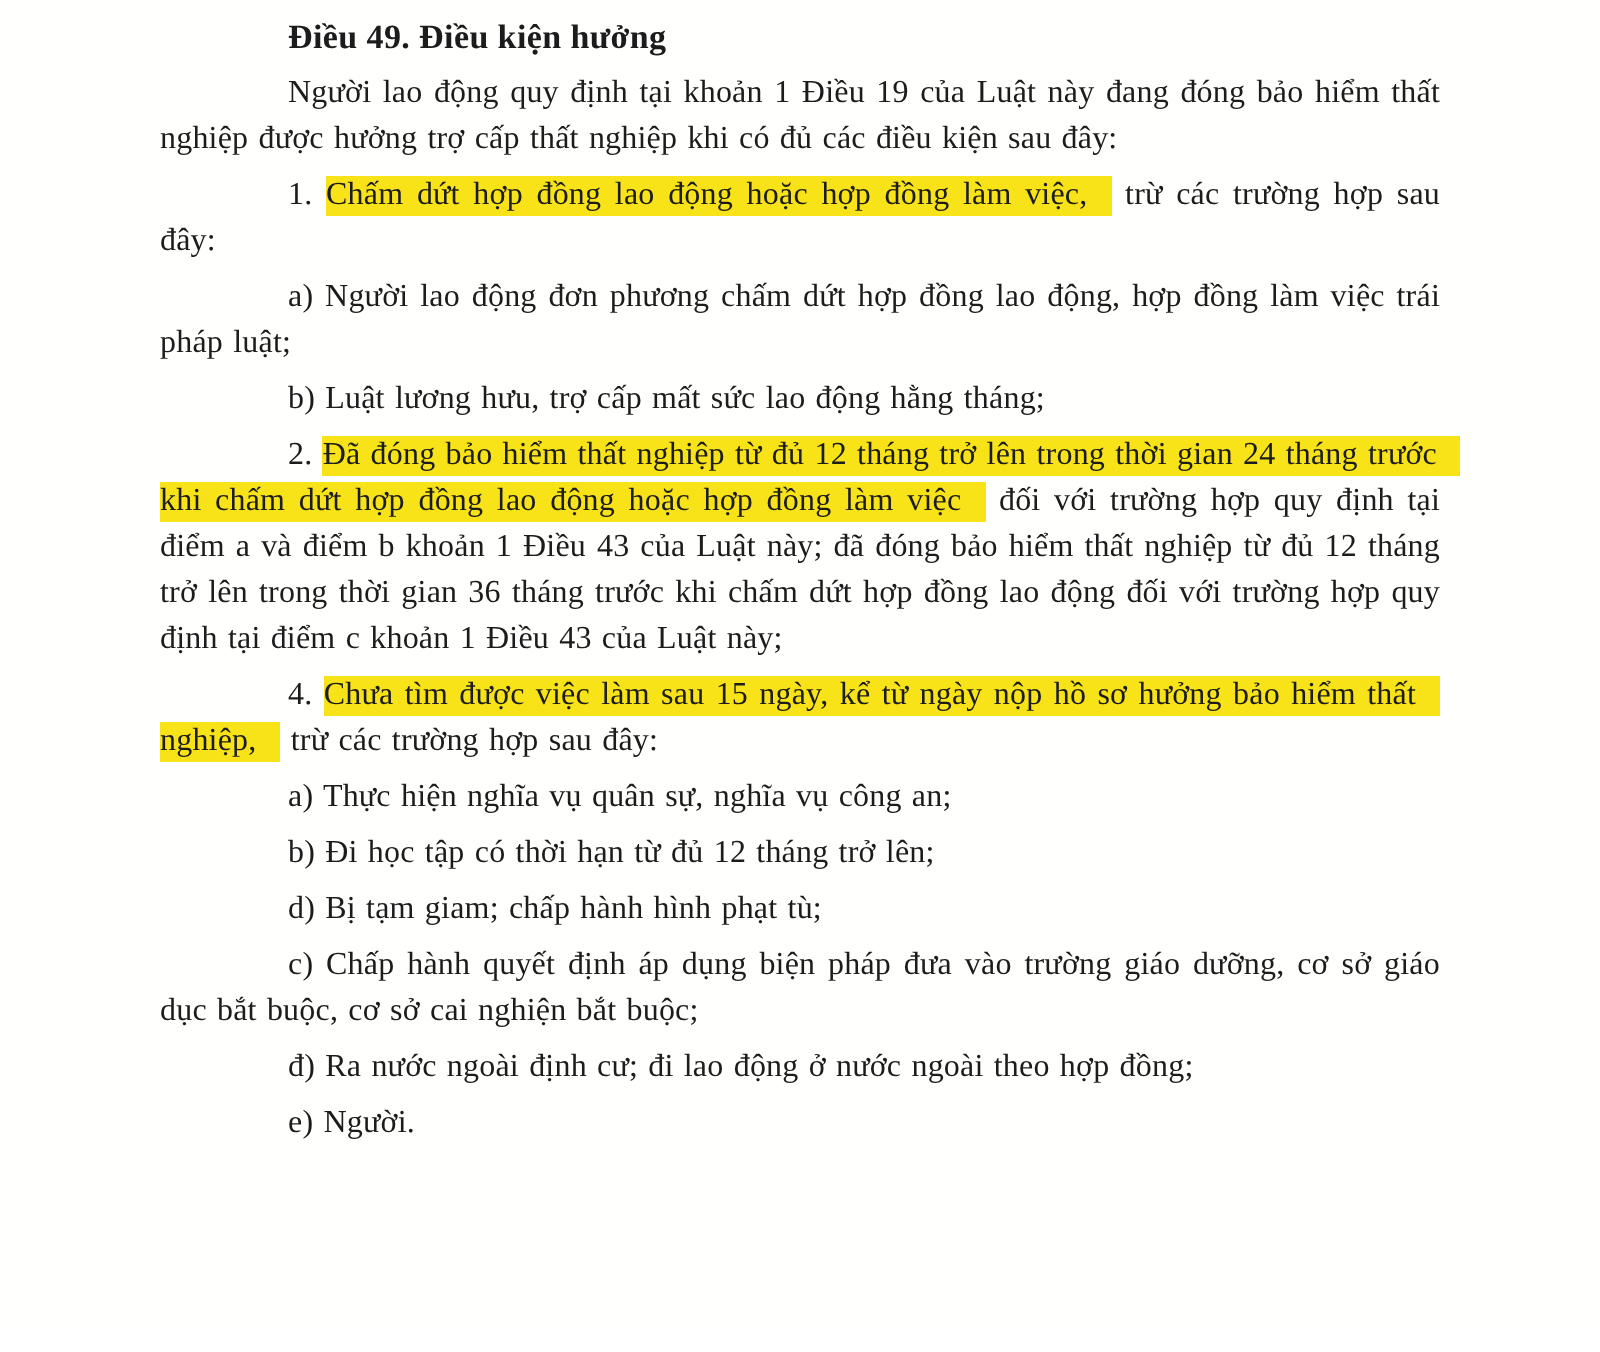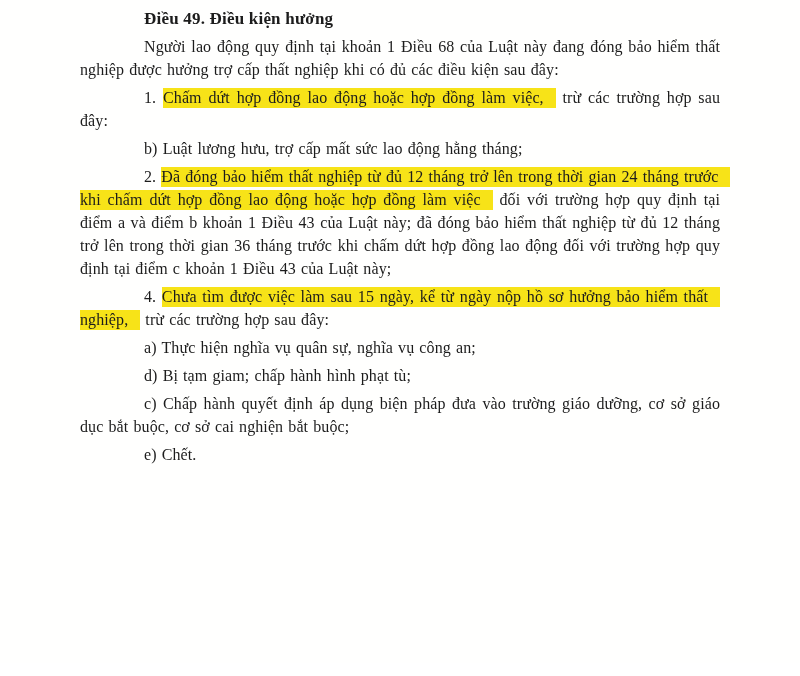--- a/index.html
+++ b/index.html
@@ -42,23 +42,26 @@
     box-decoration-break: clone;
     -webkit-box-decoration-break: clone;
   }
 </style>
 </head>
 <body style="color: rgb(28, 28, 28);">
 
 <div class="page">
   <h1 class="doc-title">Điều 49. Điều kiện hưởng</h1>
   <div id="doc-body">
-      <p class="para"><span>Người lao động quy định tại khoản 1 Điều 68 của Luật này đang đóng bảo hiểm thất nghiệp được hưởng trợ cấp thất nghiệp khi có đủ các điều kiện sau đây:</span></p>
+      <p class="para"><span>Người lao động quy định tại khoản 1 Điều 19 của Luật này đang đóng bảo hiểm thất nghiệp được hưởng trợ cấp thất nghiệp khi có đủ các điều kiện sau đây:</span></p>
       <p class="para"><span>1. </span><span class="hl">Chấm dứt hợp đồng lao động hoặc hợp đồng làm việc,</span><span> trừ các trường hợp sau đây:</span></p>
+      <p class="para"><span>a) Người lao động đơn phương chấm dứt hợp đồng lao động, hợp đồng làm việc trái pháp luật;</span></p>
       <p class="para"><span>b) Luật lương hưu, trợ cấp mất sức lao động hằng tháng;</span></p>
       <p class="para"><span>2. </span><span class="hl">Đã đóng bảo hiểm thất nghiệp từ đủ 12 tháng trở lên trong thời gian 24 tháng trước khi chấm dứt hợp đồng lao động hoặc hợp đồng làm việc</span><span> đối với trường hợp quy định tại điểm a và điểm b khoản 1 Điều 43 của Luật này; đã đóng bảo hiểm thất nghiệp từ đủ 12 tháng trở lên trong thời gian 36 tháng trước khi chấm dứt hợp đồng lao động đối với trường hợp quy định tại điểm c khoản 1 Điều 43 của Luật này;</span></p>
       <p class="para"><span>4. </span><span class="hl">Chưa tìm được việc làm sau 15 ngày, kể từ ngày nộp hồ sơ hưởng bảo hiểm thất nghiệp,</span><span> trừ các trường hợp sau đây:</span></p>
       <p class="para"><span>a) Thực hiện nghĩa vụ quân sự, nghĩa vụ công an;</span></p>
+      <p class="para"><span>b) Đi học tập có thời hạn từ đủ 12 tháng trở lên;</span></p>
       <p class="para"><span>d) Bị tạm giam; chấp hành hình phạt tù;</span></p>
       <p class="para"><span>c) Chấp hành quyết định áp dụng biện pháp đưa vào trường giáo dưỡng, cơ sở giáo dục bắt buộc, cơ sở cai nghiện bắt buộc;</span></p>
-      <p class="para"><span>e) Chết.</span></p>
+      <p class="para"><span>đ) Ra nước ngoài định cư; đi lao động ở nước ngoài theo hợp đồng;</span></p>
+      <p class="para"><span>e) Người.</span></p>
     </div>
 </div>
 
 </body></html>

